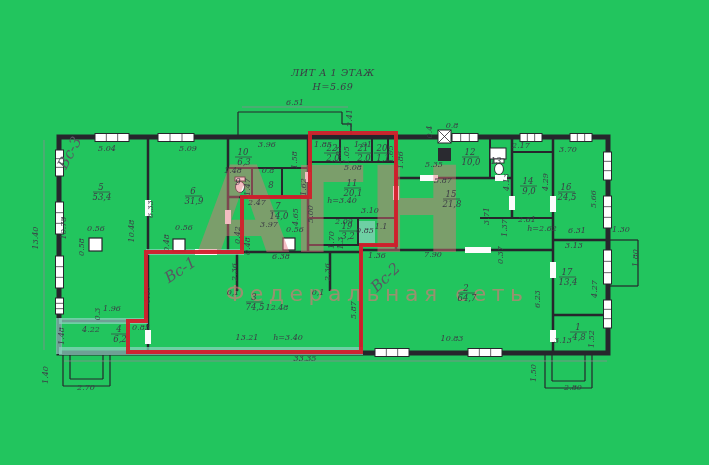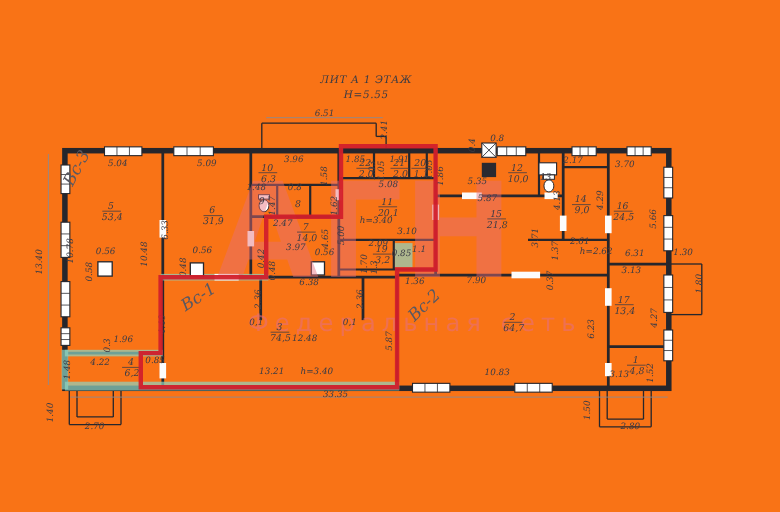--- a/index.html
+++ b/index.html
@@ -1,34 +1,34 @@
 <!DOCTYPE html>
 <html><head>
 <meta charset="utf-8">
 <style>
   html,body{margin:0;padding:0;background:#ffffff;}
-  .page{position:relative;width:709px;height:465px;background:#f97316;overflow:hidden;
+  .page{position:relative;width:709px;height:465px;background:#22c55e;overflow:hidden;
         font-family:"DejaVu Serif",serif;}
   .title{position:absolute;left:263px;top:66px;width:140px;text-align:center;
          font:italic 9.5px "DejaVu Serif",serif;letter-spacing:.6px;color:#3b3b44;line-height:1.45;}
   svg{position:absolute;left:0;top:0;}
   .dim{font:italic 8px "DejaVu Serif",serif;fill:#3c3c46;}
   .room-num{font:italic 8.5px "DejaVu Serif",serif;fill:#3c3c46;}
   .room-area{font:italic 8.5px "DejaVu Serif",serif;fill:#3c3c46;}
   .hand{font:italic 15px "DejaVu Serif",serif;fill:#585862;}
   .wm-big{font-family:"DejaVu Sans",sans-serif;font-weight:bold;}
   .wm-sub{font-family:"DejaVu Sans",sans-serif;}
 </style>
 </head>
 <body>
 
 <div class="page">
   <div class="title">
     <div>ЛИТ А 1 ЭТАЖ</div>
-    <div>Н=5.55</div>
+    <div>Н=5.69</div>
   </div>
   <svg id="plan" width="709" height="465" viewBox="0 0 709 465">
     <g id="g-porches">
         <line x1="238" y1="136" x2="238" y2="112" stroke="#26262c" stroke-width="1.2"></line>
         <line x1="238" y1="112" x2="342" y2="112" stroke="#26262c" stroke-width="1.2"></line>
         <line x1="342" y1="112" x2="342" y2="124" stroke="#26262c" stroke-width="1.2"></line>
         <line x1="342" y1="124" x2="351" y2="124" stroke="#26262c" stroke-width="1.2"></line>
         <line x1="351" y1="124" x2="351" y2="136" stroke="#26262c" stroke-width="1.2"></line>
         <line x1="63" y1="355" x2="63" y2="386" stroke="#26262c" stroke-width="1.2"></line>
         <line x1="63" y1="386" x2="110" y2="386" stroke="#26262c" stroke-width="1.2"></line>

